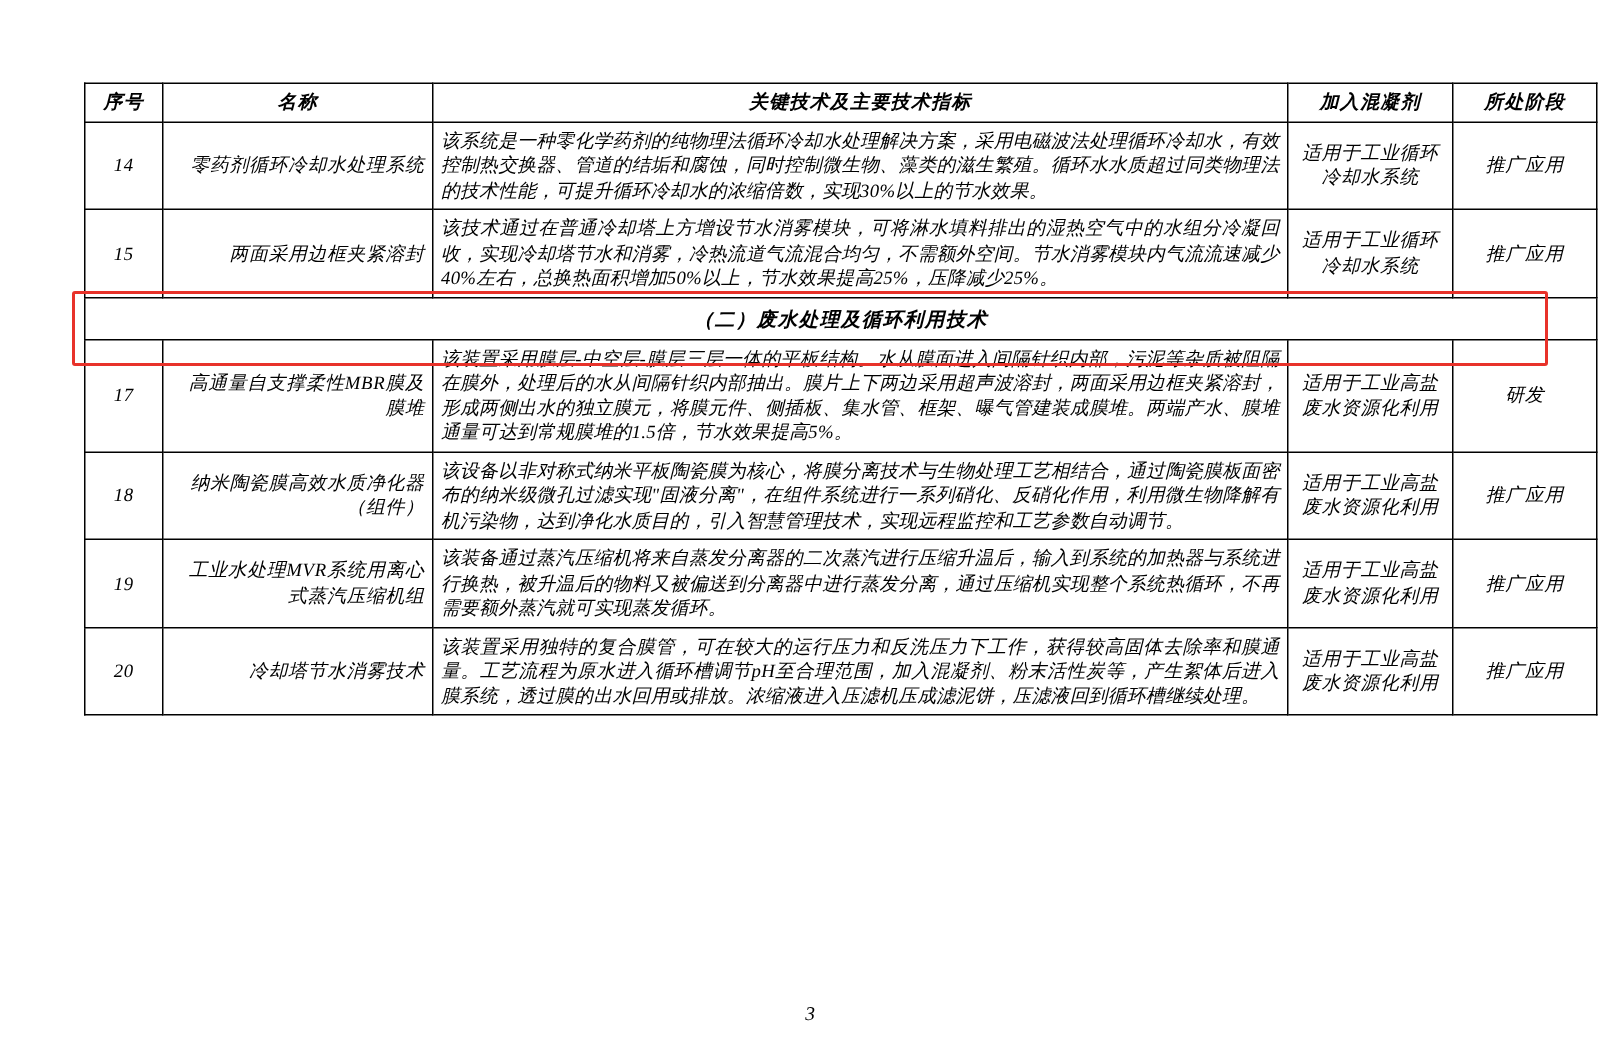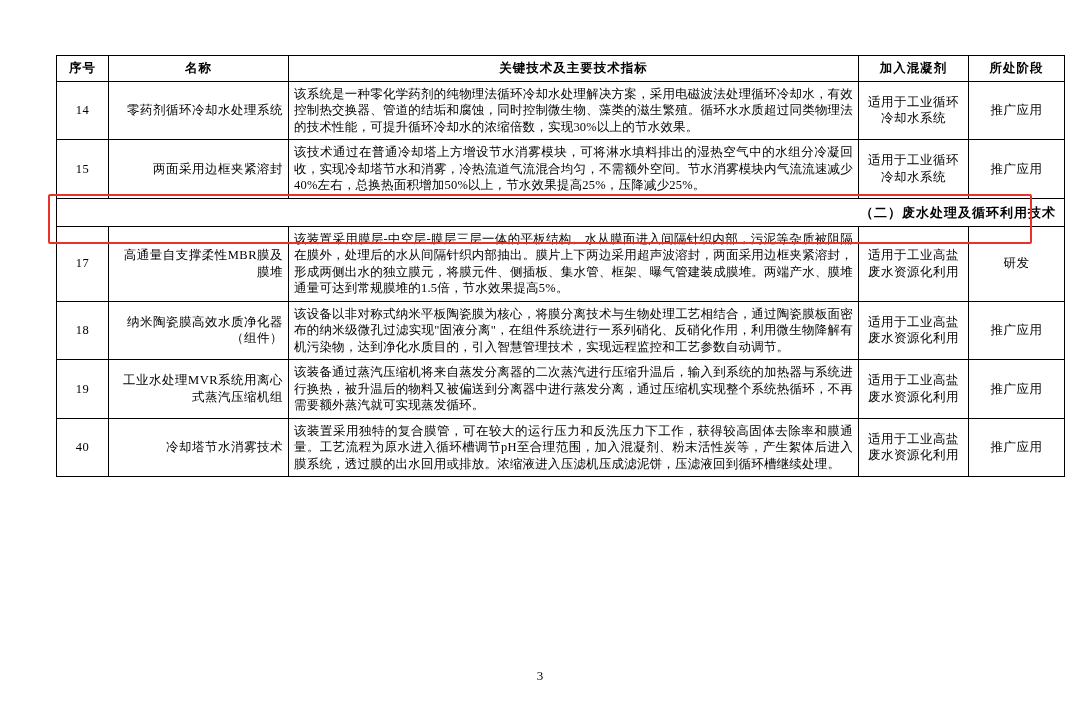--- a/index.html
+++ b/index.html
@@ -13,20 +13,21 @@
     font-family: "Liberation Serif", "DejaVu Serif", serif;
     color: #000000;
     position: relative;
     overflow: hidden;
   }
   .page {
     position: relative;
     width: 1080px;
     height: 569px;
     box-sizing: border-box;
+    font-style: italic;
   }
   .table-wrap {
     position: absolute;
     left: 56px;
     top: 55px;
     width: 968px;
   }
   table.doc-table {
     border-collapse: collapse;
     width: 968px;
@@ -65,21 +66,21 @@
     text-align: justify;
     text-justify: inter-ideograph;
     line-height: 1.55;
     letter-spacing: .2px;
   }
   td.scope {
     line-height: 1.55;
     margin-left: 23px;
   }
   tr.section td {
-    text-align: right;
+    text-align: center;
     font-weight: bold;
     letter-spacing: 1px;
     font-size: 13px;
     padding: 5px 8px;
   }
   
   .highlight-box {
     position: absolute;
     left: 48px;
     top: 255px;
@@ -155,21 +156,21 @@
           <td class="stage">推广应用</td>
         </tr>
         <tr>
           <td class="no">19</td>
           <td class="name">工业水处理MVR系统用离心式蒸汽压缩机组</td>
           <td class="tech">该装备通过蒸汽压缩机将来自蒸发分离器的二次蒸汽进行压缩升温后，输入到系统的加热器与系统进行换热，被升温后的物料又被偏送到分离器中进行蒸发分离，通过压缩机实现整个系统热循环，不再需要额外蒸汽就可实现蒸发循环。</td>
           <td class="scope">适用于工业高盐废水资源化利用</td>
           <td class="stage">推广应用</td>
         </tr>
         <tr>
-          <td class="no">40</td>
+          <td class="no">20</td>
           <td class="name">冷却塔节水消雾技术</td>
           <td class="tech">该装置采用独特的复合膜管，可在较大的运行压力和反洗压力下工作，获得较高固体去除率和膜通量。工艺流程为原水进入循环槽调节pH至合理范围，加入混凝剂、粉末活性炭等，产生絮体后进入膜系统，透过膜的出水回用或排放。浓缩液进入压滤机压成滤泥饼，压滤液回到循环槽继续处理。</td>
           <td class="scope">适用于工业高盐废水资源化利用</td>
           <td class="stage">推广应用</td>
         </tr>
       </tbody>
     </table>
   </div>
 
   <div class="highlight-box" style="top: 194px; height: 50px;"></div>

